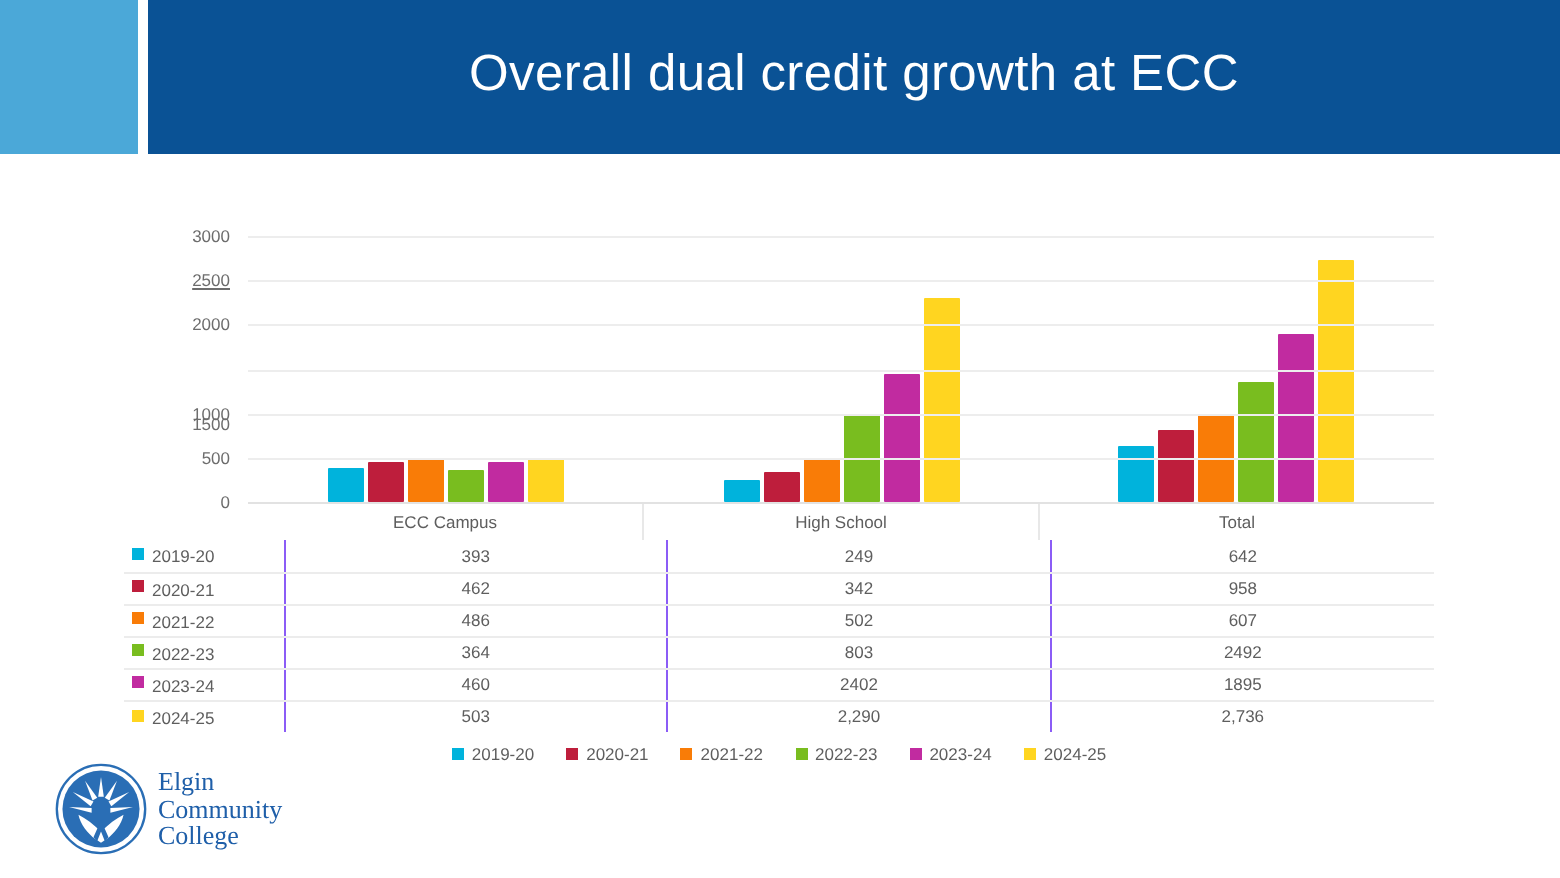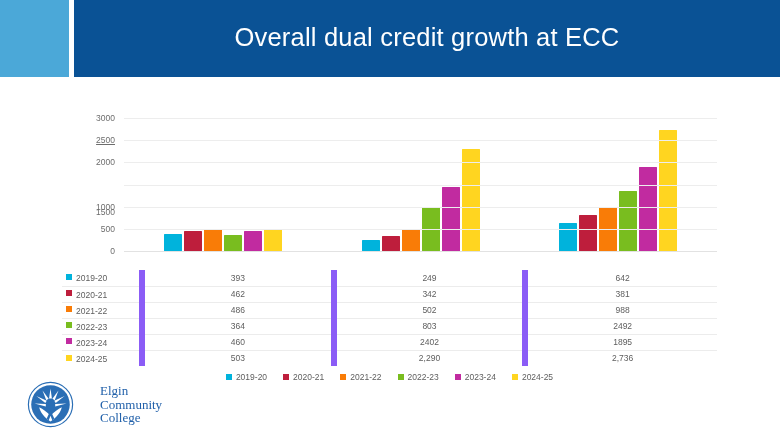--- a/index.html
+++ b/index.html
@@ -92,42 +92,42 @@
     height: 16px;
     font-size: 8.5px;
     color: #5e5e5e;
     border-bottom: 1px solid #ececec;
     text-align: center;
     vertical-align: middle;
     padding: 0;
   }
   .data-table tr:last-child td { border-bottom: none; }
   .col-label { width: 80px; text-align: left !important; padding-left: 4px !important; }
-  .col-data { border-left: 6px solid #8b5cf6; }
+  .col-data { border-left: 1px solid #8b5cf6; }
   .swatch {
     display: inline-block; width: 6px; height: 6px;
     margin-right: 4px; vertical-align: middle;
     position: relative; top: -1px;
   }
   .lbl-txt { vertical-align: middle; }
 
   
   .legend {
     position: absolute; left: 62px; top: 372px; width: 655px;
     display: flex; align-items: center; justify-content: center;
     gap: 16px;
   }
   .legend-item { display: flex; align-items: center; gap: 4px; }
   .legend-swatch { width: 6px; height: 6px; display: inline-block; }
   .legend-text { font-size: 8.5px; color: #5e5e5e; white-space: nowrap; }
 
   
   .logo-block {
     position: absolute; left: 27px; top: 381px;
-    display: flex; align-items: center; gap: 26px;
+    display: flex; align-items: center; gap: 5px;
   }
   .logo-mark { width: 47px; height: 47px; display: block; }
   .logo-text {
     font-family: "Liberation Serif", serif;
     color: #1F5FA9;
     font-size: 13px;
     line-height: 13.6px;
     white-space: nowrap;
   }
   .logo-line { display: block; }
@@ -182,41 +182,46 @@
           </div>
         </div>
     <div class="gridline base" style="top: 133px;"></div>
         <div class="gridline" style="top: 110.833px;"></div>
         <div class="gridline" style="top: 88.6667px;"></div>
         <div class="gridline" style="top: 66.5px;"></div>
         <div class="gridline" style="top: 44.3333px;"></div>
         <div class="gridline" style="top: 22.1667px;"></div>
         <div class="gridline" style="top: 0px;"></div>
       </div>
+    <div class="cat-axis">
+        <div class="cat-cell">ECC Campus</div>
+        <div class="cat-cell">High School</div>
+        <div class="cat-cell">Total</div>
+      </div>
   </div>
 
   <table class="data-table">
     <tbody>
         <tr>
           <td class="col-label"><span class="swatch" style="background: rgb(0, 179, 220);"></span><span class="lbl-txt">2019-20</span></td>
           <td class="col-data">393</td>
           <td class="col-data">249</td>
           <td class="col-data">642</td>
         </tr>
         <tr>
           <td class="col-label"><span class="swatch" style="background: rgb(190, 30, 60);"></span><span class="lbl-txt">2020-21</span></td>
           <td class="col-data">462</td>
           <td class="col-data">342</td>
-          <td class="col-data">381</td>
+          <td class="col-data">958</td>
         </tr>
         <tr>
           <td class="col-label"><span class="swatch" style="background: rgb(249, 124, 7);"></span><span class="lbl-txt">2021-22</span></td>
           <td class="col-data">486</td>
           <td class="col-data">502</td>
-          <td class="col-data">988</td>
+          <td class="col-data">607</td>
         </tr>
         <tr>
           <td class="col-label"><span class="swatch" style="background: rgb(121, 189, 31);"></span><span class="lbl-txt">2022-23</span></td>
           <td class="col-data">364</td>
           <td class="col-data">803</td>
           <td class="col-data">2492</td>
         </tr>
         <tr>
           <td class="col-label"><span class="swatch" style="background: rgb(193, 43, 160);"></span><span class="lbl-txt">2023-24</span></td>
           <td class="col-data">460</td>

